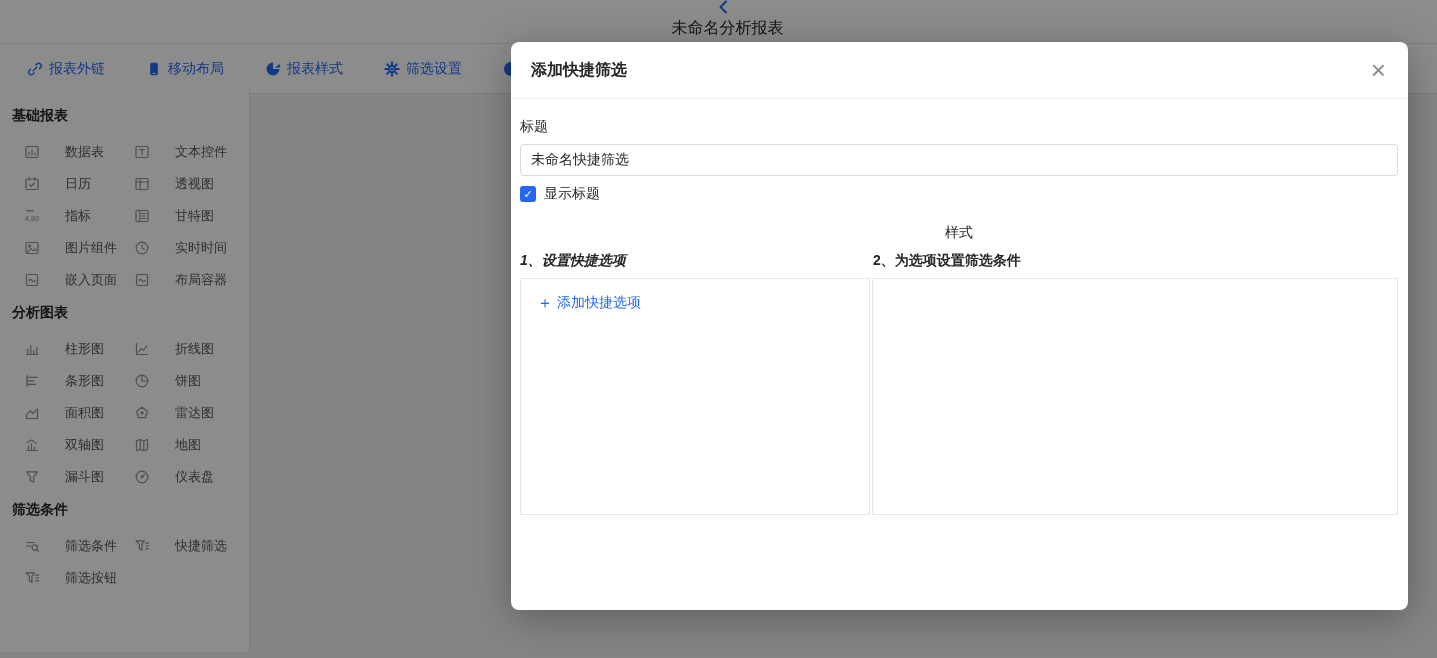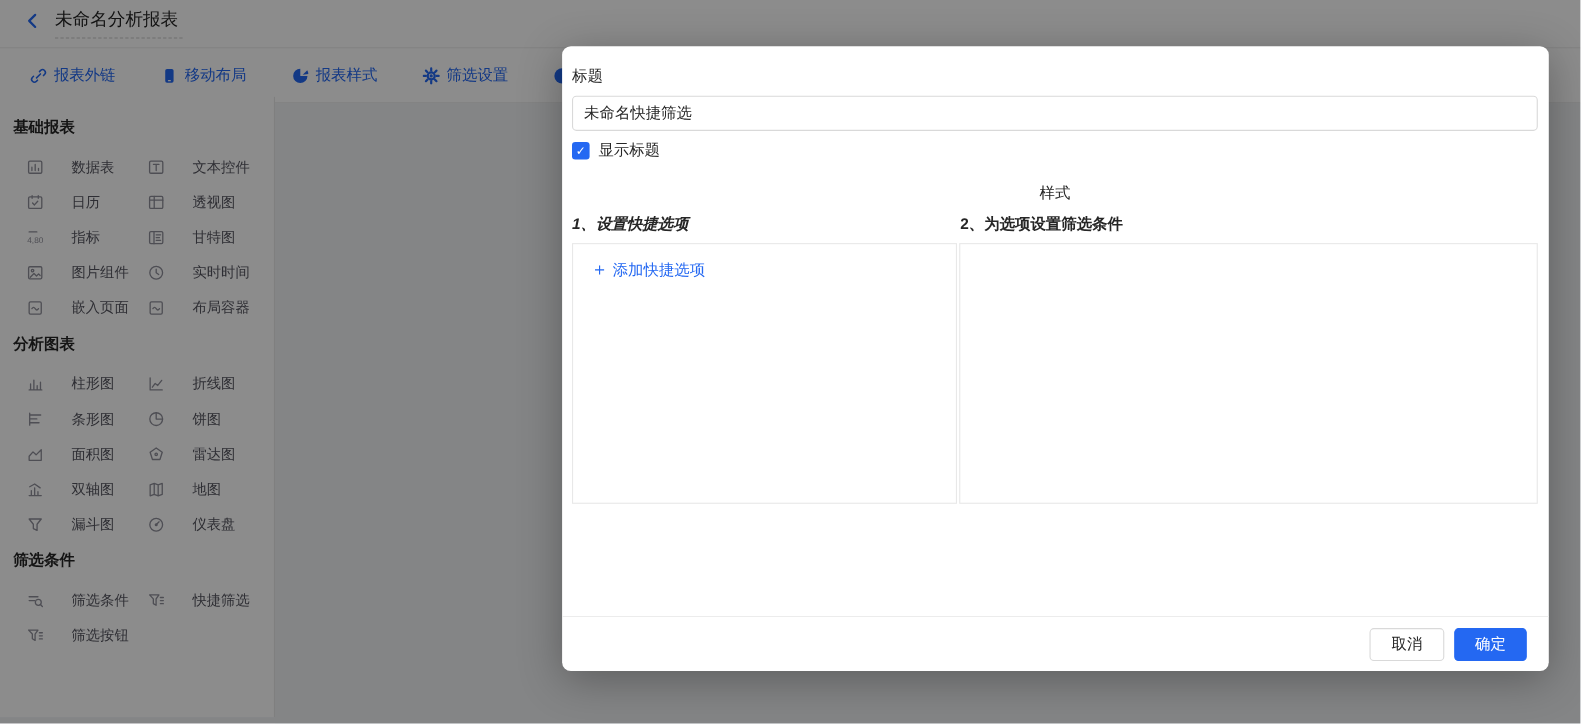--- a/index.html
+++ b/index.html
@@ -8,21 +8,21 @@
     --text-main:#262626;
     --text-side:#55555f;
     --icon-side:#8f8f9a;
     --border:#e8e8e8;
   }
   *{margin:0;padding:0;box-sizing:border-box;}
   body{font-family:"Liberation Sans","DejaVu Sans",sans-serif;}
   .app{position:relative;width:1437px;height:658px;overflow:hidden;background:#f0f2f5;color:var(--text-main);}
 
   
-  .top-header{position:absolute;left:0;top:0;width:100%;height:44px;background:#fff;border-bottom:1px solid #ececec;display:flex;align-items:center;padding-left:22px;}
+  .top-header{position:absolute;left:0;top:0;width:100%;height:44px;background:#fff;border-bottom:1px solid #ececec;display:flex;align-items:center;padding-left:22px;flex-direction:column;}
   .back-btn{width:18px;height:18px;color:var(--accent);cursor:pointer;margin-right:10px;display:flex;align-items:center;}
   .back-btn svg{width:16px;height:16px;}
   .doc-title{font-size:16px;font-weight:500;color:#262626;border-bottom:1px dashed #c9c9c9;padding:0 4px 5px 0;line-height:20px;}
 
   
   .toolbar{position:absolute;left:0;top:44px;width:100%;height:50px;background:#fff;border-bottom:1px solid var(--border);display:flex;align-items:center;padding-left:27px;gap:41px;}
   .tb-item{display:flex;align-items:center;gap:6px;color:var(--accent);font-size:14px;cursor:pointer;white-space:nowrap;}
   .tb-item .icon{width:16px;height:16px;display:inline-flex;}
   .tb-item .icon svg{width:16px;height:16px;}
 
@@ -349,20 +349,24 @@
           </div>
         </div>
       </div>
     </div>
 
   <div class="canvas"></div>
 
   <div class="overlay"></div>
 
   <div class="modal">
+    <div class="modal-header">
+      <span class="modal-title">添加快捷筛选</span>
+      <span class="modal-close">×</span>
+    </div>
     <div class="modal-body">
       <div class="field-label">标题</div>
       <input class="title-input" type="text" value="未命名快捷筛选" style="">
       <div class="checkbox-row">
         <span class="checkbox">✓</span>
         <span>显示标题</span>
       </div>
       <div class="style-label">样式</div>
       <div class="panel-headers">
         <span class="ph1">1、设置快捷选项</span>
@@ -371,19 +375,15 @@
       <div class="panels">
         <div class="panel panel-left">
           <span class="add-link">
             <span class="plus">＋</span>
             <span>添加快捷选项</span>
           </span>
         </div>
         <div class="panel panel-right"></div>
       </div>
     </div>
-    <div class="modal-footer">
-      <button class="btn btn-cancel">取消</button>
-      <button class="btn btn-ok">确定</button>
-    </div>
   </div>
 
 </div>
 
 </body></html>

